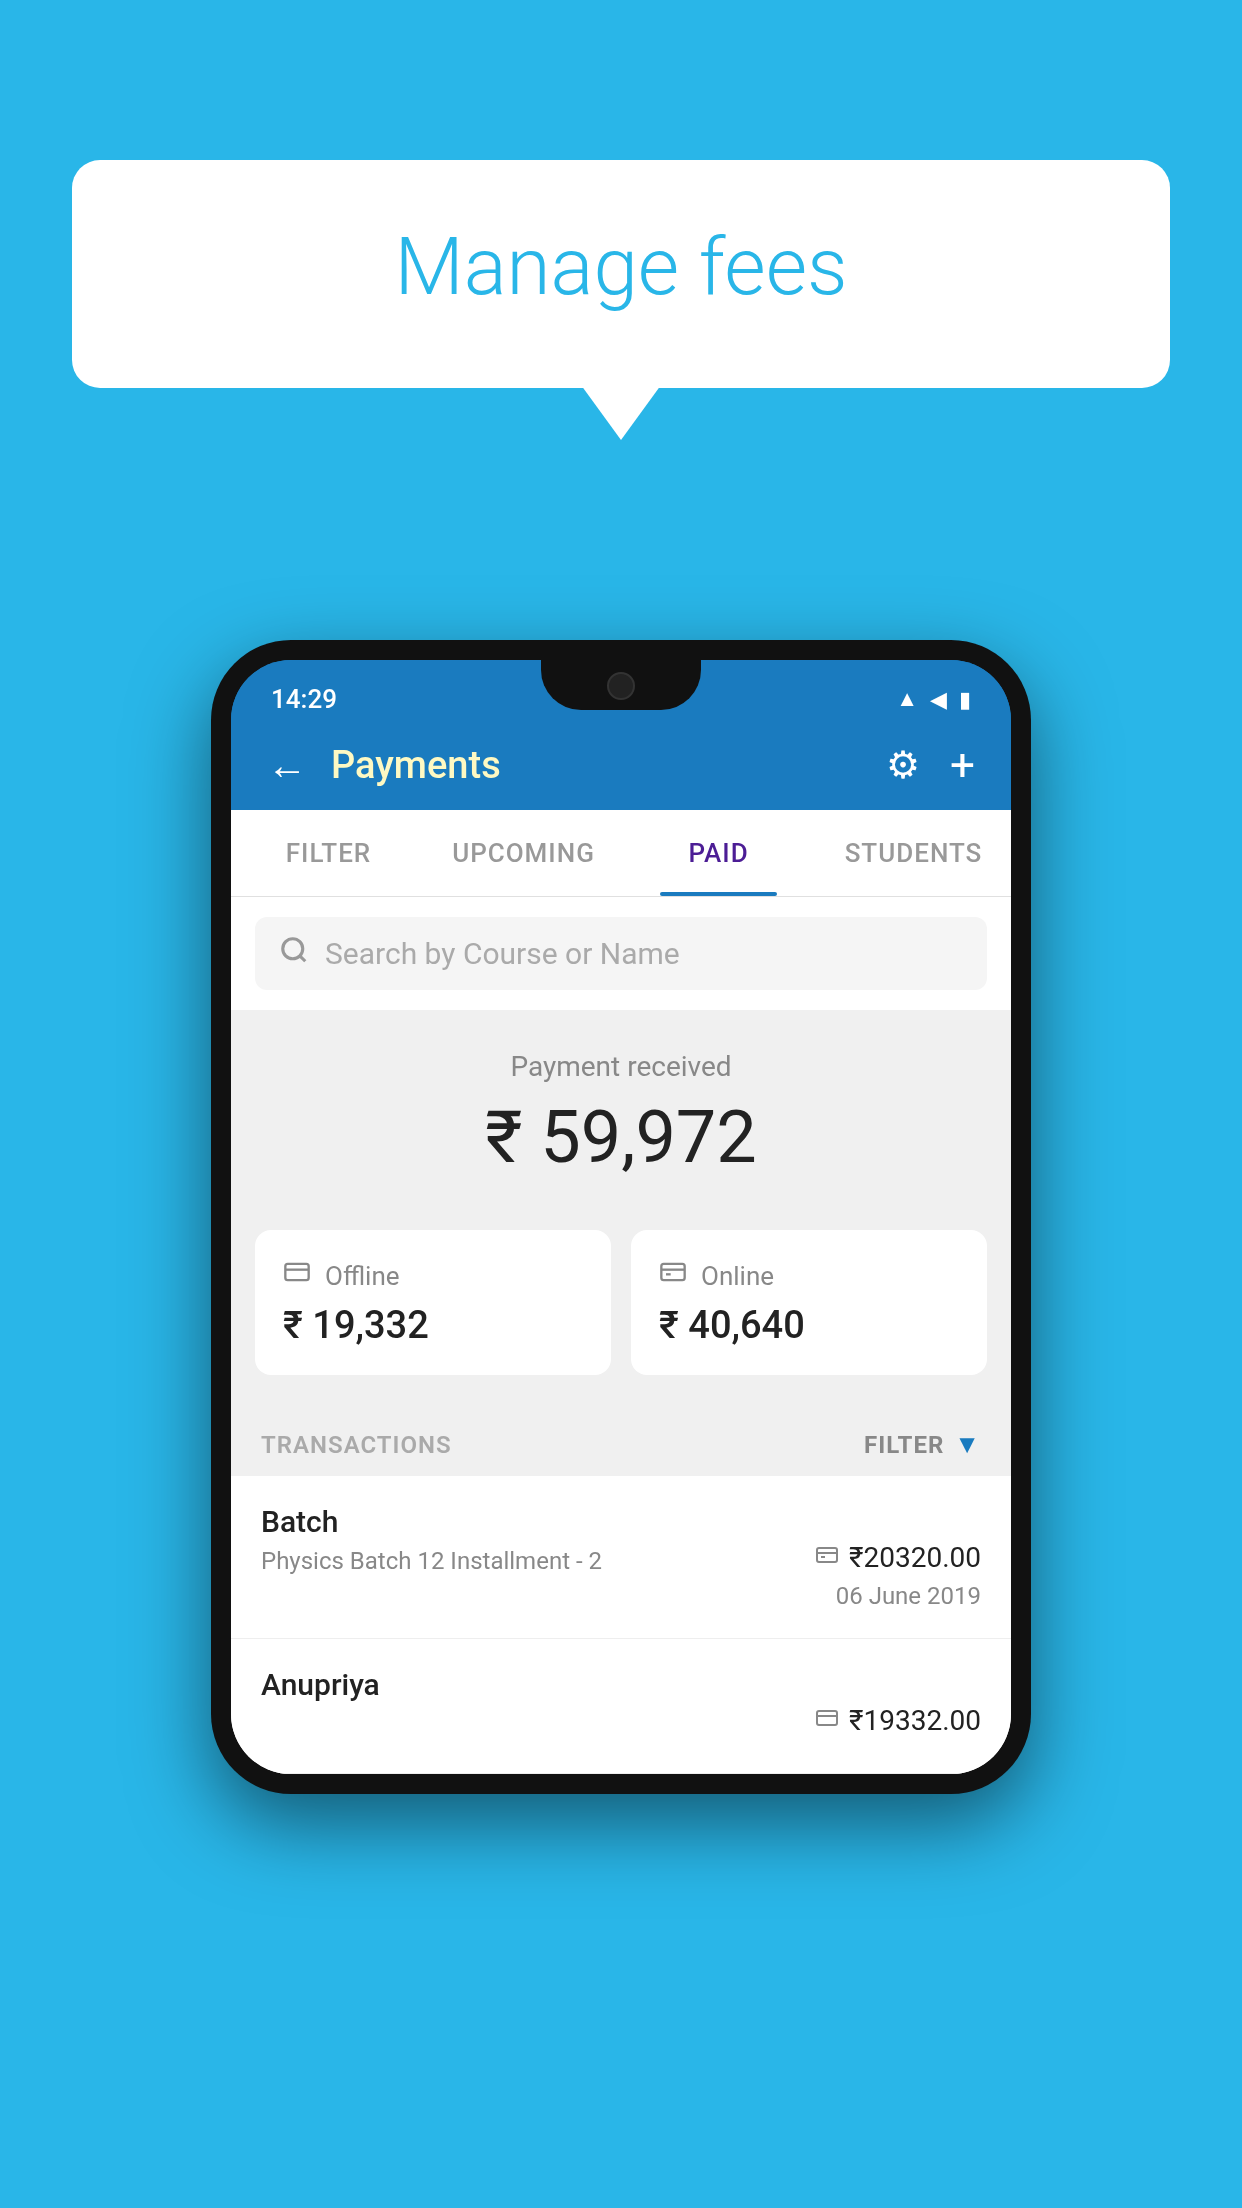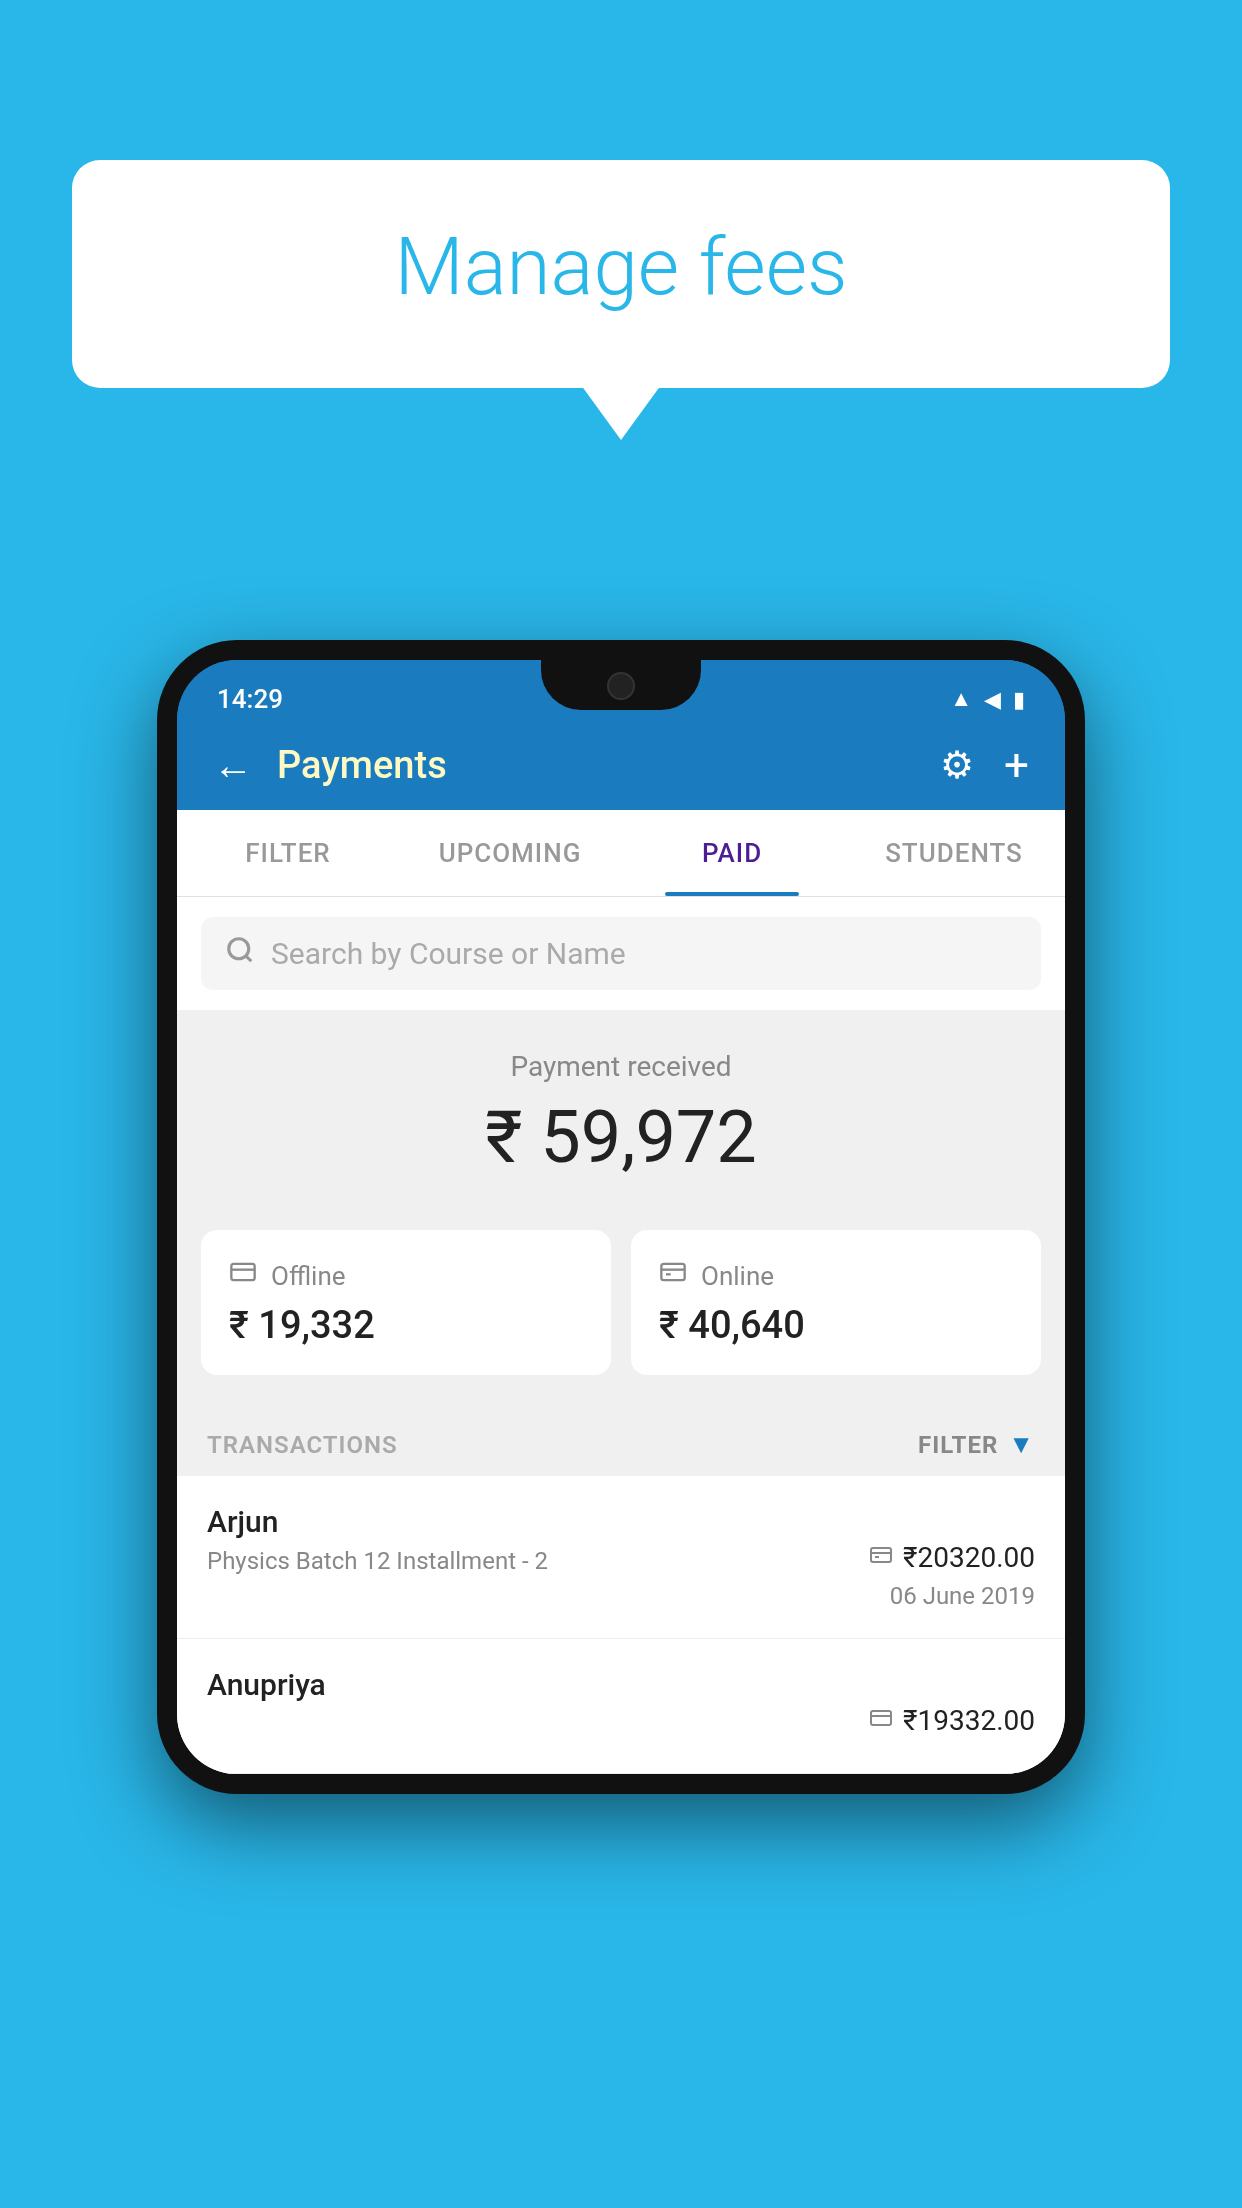--- a/index.html
+++ b/index.html
@@ -46,21 +46,21 @@
       color: #777;
       font-weight: 400;
     }
 
     
     .phone-wrap {
       position: absolute;
       top: 640px;
       left: 50%;
       transform: translateX(-50%);
-      width: 928px;
+      width: 820px;
     }
 
     
     .phone-shell {
       background: #111;
       border-radius: 80px;
       padding: 20px;
       box-shadow: 0 30px 80px rgba(0,0,0,0.5);
       position: relative;
     }
@@ -438,21 +438,21 @@
       <div class="transactions-header">
         <span class="transactions-label">TRANSACTIONS</span>
         <div class="filter-btn">
           <span>FILTER</span>
           <span class="filter-icon">▼</span>
         </div>
       </div>
 
       <div class="transaction-row">
         <div class="txn-left">
-          <div class="txn-name">Arjun</div>
+          <div class="txn-name">Batch</div>
           <div class="txn-course">Physics Batch 12 Installment - 2</div>
         </div>
         <div class="txn-right">
           <div class="txn-amount-row">
             <span class="txn-icon">
               <svg width="24" height="24" viewBox="0 0 24 24" fill="none" stroke="#888" stroke-width="2">
                 <rect x="2" y="5" width="20" height="14" rx="2"></rect>
                 <line x1="2" y1="10" x2="22" y2="10"></line>
                 <line x1="6" y1="14" x2="10" y2="14"></line>
               </svg>

